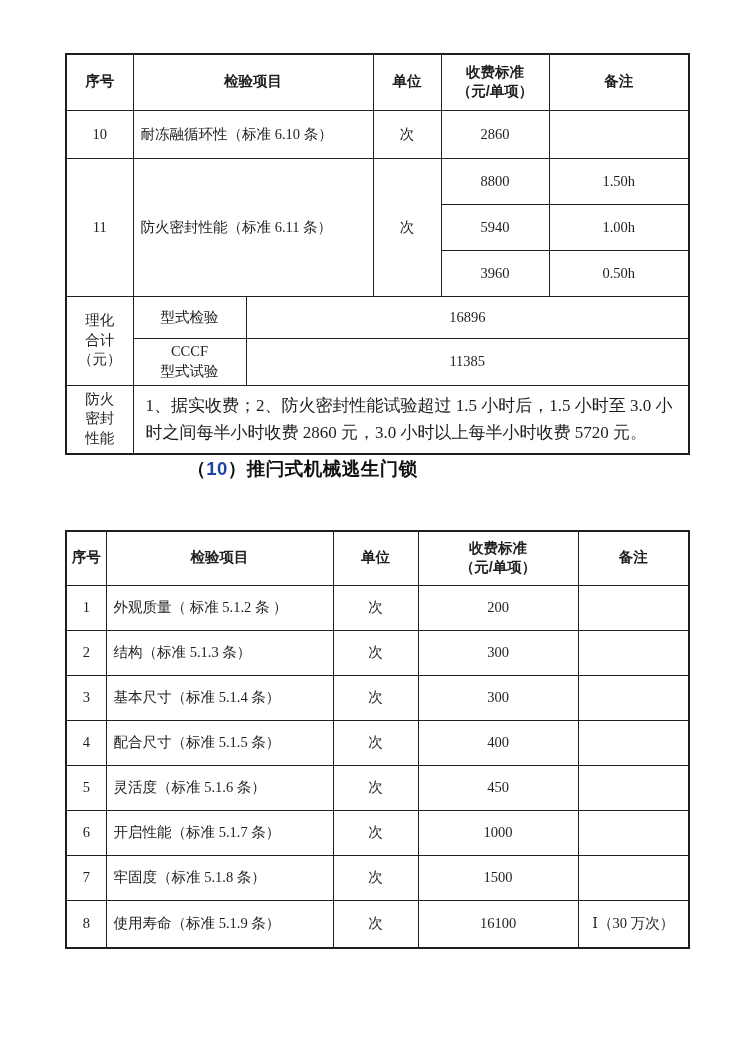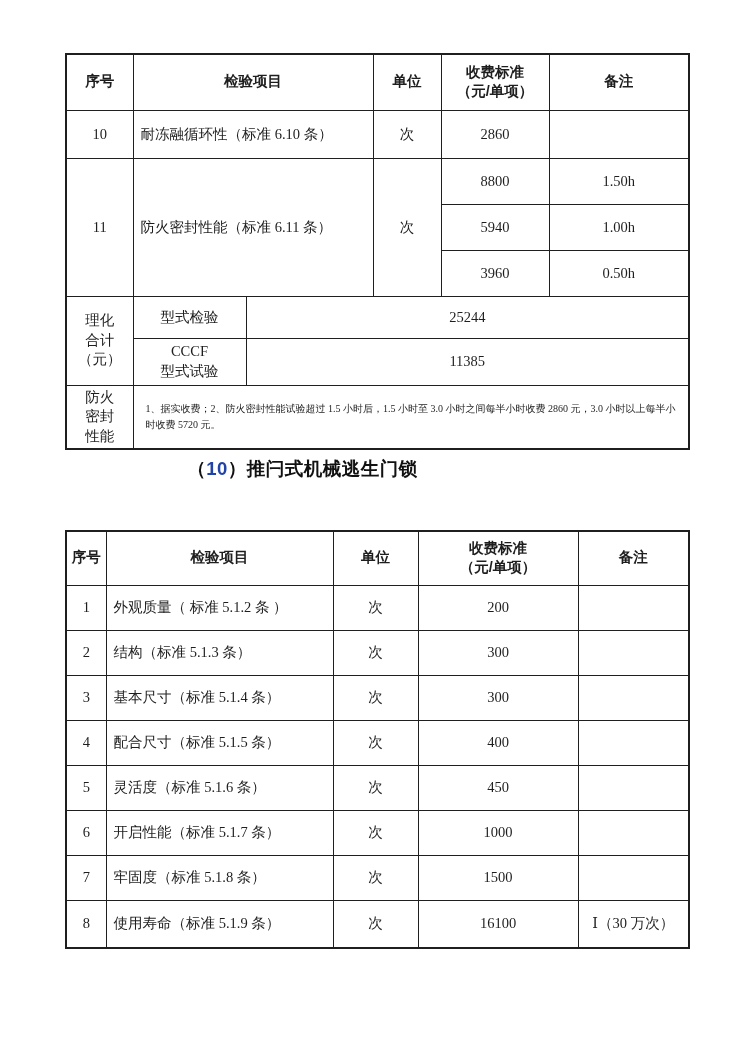--- a/index.html
+++ b/index.html
@@ -38,21 +38,21 @@
     font-size: 14.5px;
     white-space: pre-line;
     line-height: 1.35;
   }
   .item-cell { text-align: left; padding-left: 7px; }
   .multiline { white-space: pre-line; line-height: 1.35; }
   .note-cell {
     text-align: left;
     padding: 6px 12px;
     line-height: 1.62;
-    font-size: 10px;
+    font-size: 17px;
   }
   .section-title {
     position: absolute;
     top: 456px;
     left: 0;
     width: 605px;
     text-align: center;
     font-family: "Liberation Sans", "DejaVu Sans", sans-serif;
     font-weight: bold;
     font-size: 18.5px;
@@ -122,21 +122,21 @@
     </tr>
     <tr style="height:46px">
       <td>3960</td>
       <td>0.50h</td>
     </tr>
     <tr style="height:42px">
       <td rowspan="2" class="multiline">理化
 合计
 （元）</td>
       <td>型式检验</td>
-      <td colspan="4">25244</td>
+      <td colspan="4">16896</td>
     </tr>
     <tr style="height:47px">
       <td class="multiline">CCCF
 型式试验</td>
       <td colspan="4">11385</td>
     </tr>
     <tr style="height:62px">
       <td class="multiline">防火
 密封
 性能</td>

